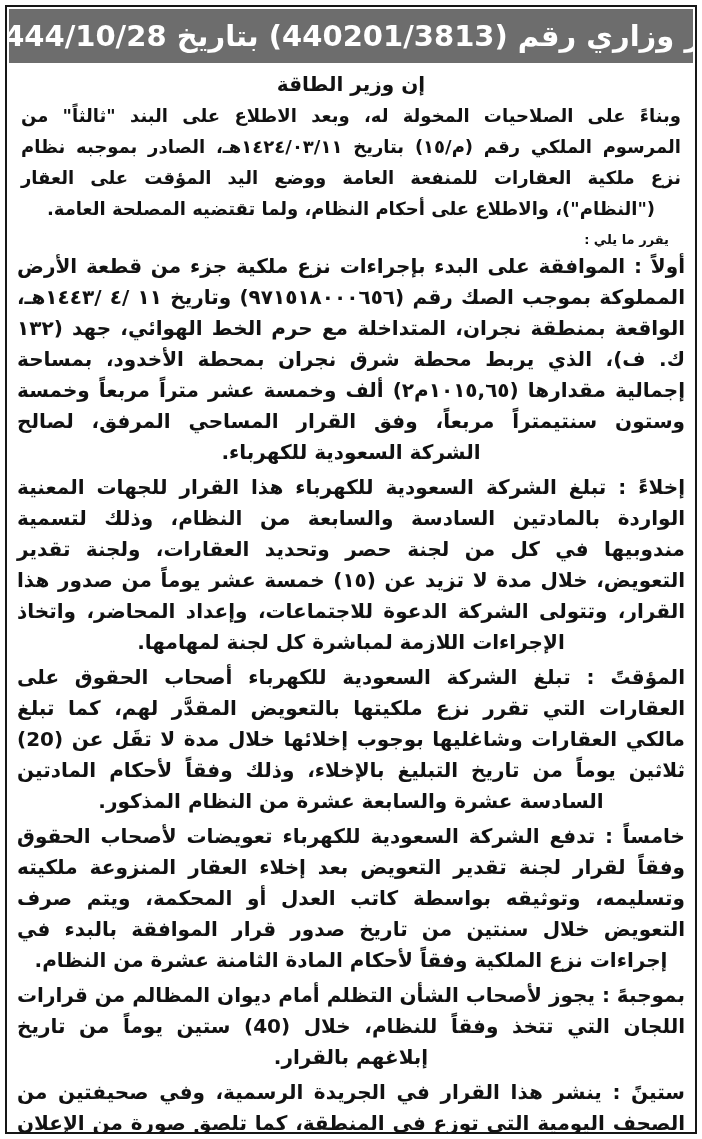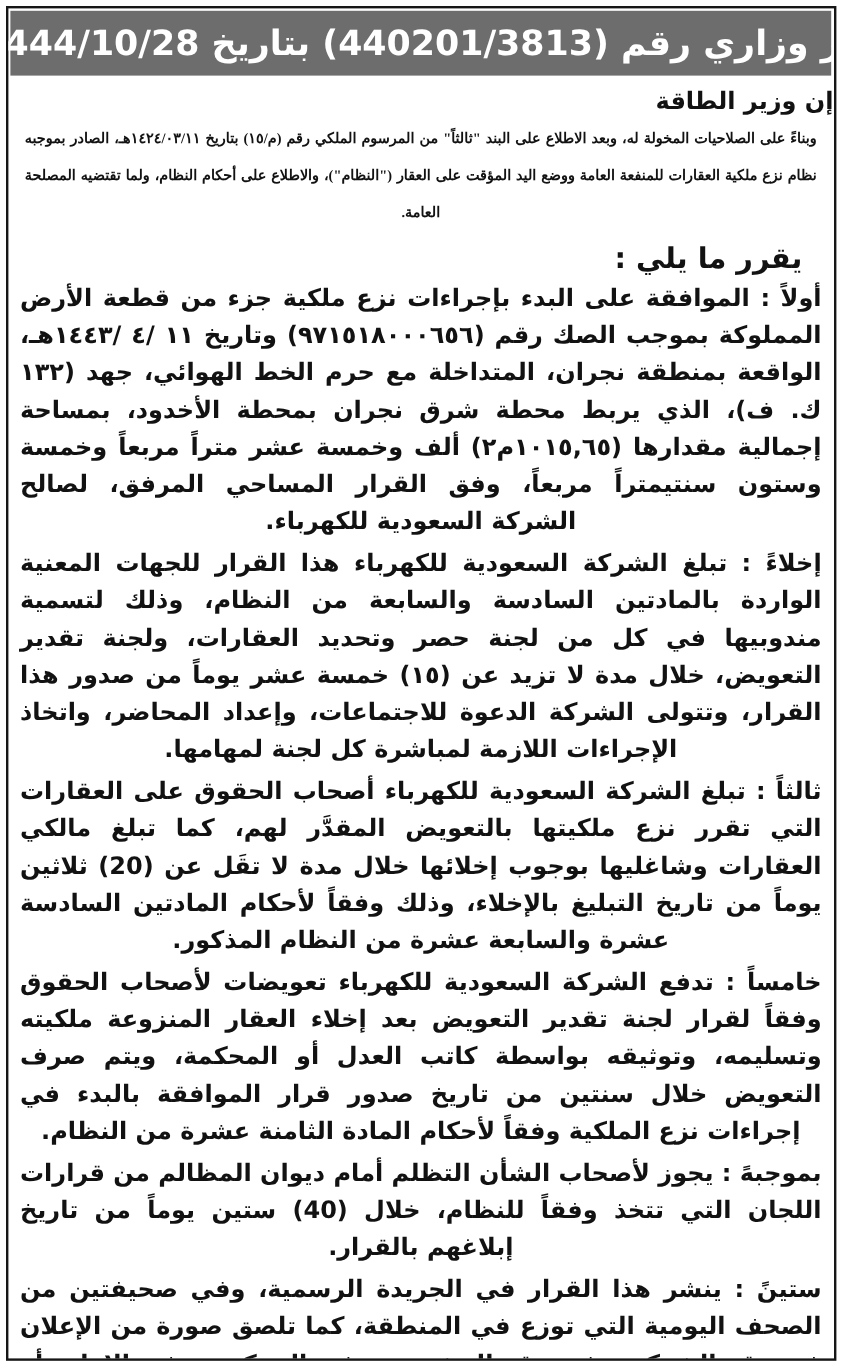--- a/index.html
+++ b/index.html
@@ -26,42 +26,41 @@
     direction:rtl;
   }
   .header-bar .title-text{
     font-weight:bold;
     font-size:29px;
     letter-spacing:0;
     white-space:nowrap;
   }
   .salutation{
     direction:rtl;
-    text-align:right;
+    text-align:center;
     font-weight:bold;
     font-size:20px;
     margin:9px 0 3px 0;
     color:var(--body-text,#111);
   }
   .preamble{
     direction:rtl;
     text-align:justify;
     text-align-last:center;
     font-weight:bold;
-    font-size:12px;
+    font-size:18px;
     line-height:31px;
     margin:4px 14px 6px 14px;
     color:var(--body-text,#111);
-    font-family:Liberation Serif, serif;
   }
   .decide{
     direction:rtl;
     text-align:right;
     font-weight:bold;
-    font-size:24px;
+    font-size:13px;
     padding-right:26px;
     margin:8px 0 4px 0;
     color:var(--body-text,#111);
   }
   .clause{
     direction:rtl;
     text-align:justify;
     text-align-last:center;
     font-weight:bold;
     font-size:20px;
@@ -103,21 +102,21 @@
   <div class="salutation">إن وزير الطاقة</div>
 
   <p class="preamble">وبناءً على الصلاحيات المخولة له، وبعد الاطلاع على البند "ثالثاً" من المرسوم الملكي رقم (م/١٥) بتاريخ ١٤٢٤/٠٣/١١هـ، الصادر بموجبه نظام نزع ملكية العقارات للمنفعة العامة ووضع اليد المؤقت على العقار ("النظام")، والاطلاع على أحكام النظام، ولما تقتضيه المصلحة العامة.</p>
 
   <div class="decide">يقرر ما يلي :</div>
 
   <p class="clause"><span>أولاً :</span> <span>الموافقة على البدء بإجراءات نزع ملكية جزء من قطعة الأرض المملوكة بموجب الصك رقم (٩٧١٥١٨٠٠٠٦٥٦) وتاريخ ١١ /٤ /١٤٤٣هـ، الواقعة بمنطقة نجران، المتداخلة مع حرم الخط الهوائي، جهد (١٣٢ ك. ف)، الذي يربط محطة شرق نجران بمحطة الأخدود، بمساحة إجمالية مقدارها (١٠١٥,٦٥م٢) ألف وخمسة عشر متراً مربعاً وخمسة وستون سنتيمتراً مربعاً، وفق القرار المساحي المرفق، لصالح الشركة السعودية للكهرباء.</span></p>
 
   <p class="clause"><span>إخلاءً :</span> <span>تبلغ الشركة السعودية للكهرباء هذا القرار للجهات المعنية الواردة بالمادتين السادسة والسابعة من النظام، وذلك لتسمية مندوبيها في كل من لجنة حصر وتحديد العقارات، ولجنة تقدير التعويض، خلال مدة لا تزيد عن (١٥) خمسة عشر يوماً من صدور هذا القرار، وتتولى الشركة الدعوة للاجتماعات، وإعداد المحاضر، واتخاذ الإجراءات اللازمة لمباشرة كل لجنة لمهامها.</span></p>
 
-  <p class="clause"><span>ثالثاً :</span> <span>تبلغ الشركة السعودية للكهرباء أصحاب الحقوق على العقارات التي تقرر نزع ملكيتها بالتعويض المقدَّر لهم، كما تبلغ مالكي العقارات وشاغليها بوجوب إخلائها خلال مدة لا تقَل عن (20) ثلاثين يوماً من تاريخ التبليغ بالإخلاء، وذلك وفقاً لأحكام المادتين السادسة عشرة والسابعة عشرة من النظام المذكور.</span></p>
+  <p class="clause"><span>المؤقتً :</span> <span>تبلغ الشركة السعودية للكهرباء أصحاب الحقوق على العقارات التي تقرر نزع ملكيتها بالتعويض المقدَّر لهم، كما تبلغ مالكي العقارات وشاغليها بوجوب إخلائها خلال مدة لا تقَل عن (20) ثلاثين يوماً من تاريخ التبليغ بالإخلاء، وذلك وفقاً لأحكام المادتين السادسة عشرة والسابعة عشرة من النظام المذكور.</span></p>
 
   <p class="clause"><span>خامساً :</span> <span>تدفع الشركة السعودية للكهرباء تعويضات لأصحاب الحقوق وفقاً لقرار لجنة تقدير التعويض بعد إخلاء العقار المنزوعة ملكيته وتسليمه، وتوثيقه بواسطة كاتب العدل أو المحكمة، ويتم صرف التعويض خلال سنتين من تاريخ صدور قرار الموافقة بالبدء في إجراءات نزع الملكية وفقاً لأحكام المادة الثامنة عشرة من النظام.</span></p>
 
   <p class="clause"><span>بموجبهً :</span> <span>يجوز لأصحاب الشأن التظلم أمام ديوان المظالم من قرارات اللجان التي تتخذ وفقاً للنظام، خلال (40) ستين يوماً من تاريخ إبلاغهم بالقرار.</span></p>
 
   <p class="clause"><span>ستينً :</span> <span>ينشر هذا القرار في الجريدة الرسمية، وفي صحيفتين من الصحف اليومية التي توزع في المنطقة، كما تلصق صورة من الإعلان في مقر الشركة، وفي مقر المشروع، وفي المحكمة، وفي الإمارة أو المحافظة أو المركز، وفي البلدية التي يقع العقار في دائرة اختصاصها.</span></p>
 
   <p class="clause"><span>أولاً :</span> <span>يبلغ هذا القرار لمن يلزم لتنفيذه والعمل بمقتضاه.</span></p>
 
   <div class="closing">والله الموفق.</div>

